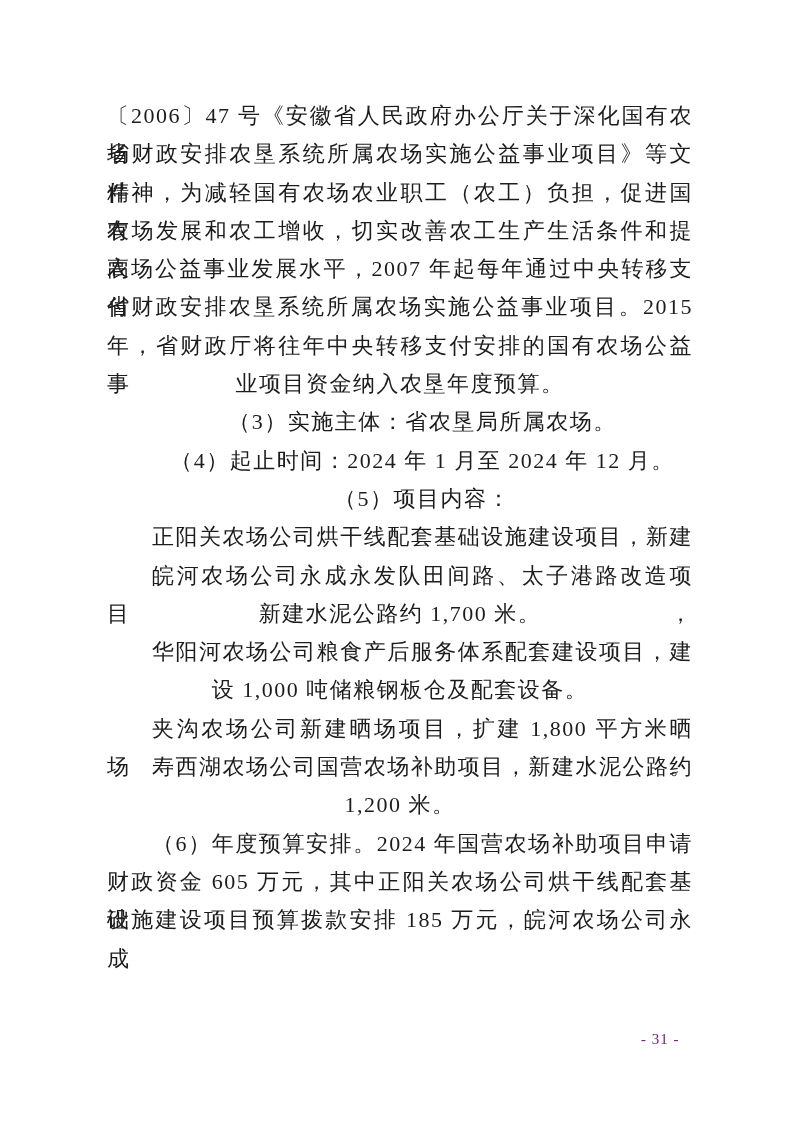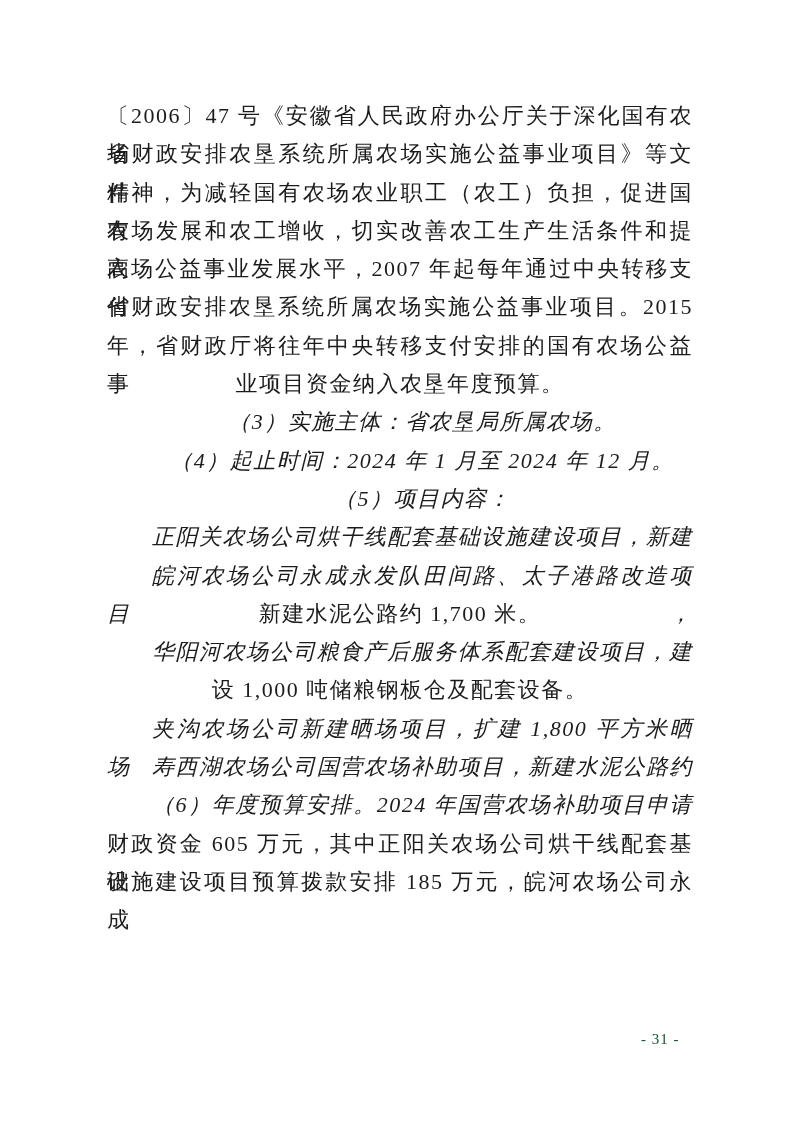--- a/index.html
+++ b/index.html
@@ -29,29 +29,28 @@
     letter-spacing: 1.5px;
     text-align: center;
     white-space: normal;
   }
   .j {
     text-align: justify;
     text-align-last: justify;
   }
   .ind {
     text-indent: 45px;
-    font-style: italic;
   }
   .footer {
     position: absolute;
     left: 641px;
     top: 1031px;
     font-size: 15px;
     letter-spacing: 1px;
-    color: #14532d;
+    color: #701a75;
   }
 </style>
 </head>
 <body>
 
 <div class="page">
   <div class="text-block">
 
     <div class="line j">〔2006〕47 号《安徽省人民政府办公厅关于深化国有农场</div>
     <div class="line j">省财政安排农垦系统所属农场实施公益事业项目》等文件</div>
@@ -72,20 +71,21 @@
 
     <div class="line ind j">皖河农场公司永成永发队田间路、太子港路改造项目，</div>
     <div class="line">新建水泥公路约 1,700 米。</div>
 
     <div class="line ind j">华阳河农场公司粮食产后服务体系配套建设项目，建</div>
     <div class="line">设 1,000 吨储粮钢板仓及配套设备。</div>
 
     <div class="line ind j">夹沟农场公司新建晒场项目，扩建 1,800 平方米晒场。</div>
 
     <div class="line ind j">寿西湖农场公司国营农场补助项目，新建水泥公路约</div>
+    <div class="line">1,200 米。</div>
 
     <div class="line ind j">（6）年度预算安排。2024 年国营农场补助项目申请</div>
     <div class="line j">财政资金 605 万元，其中正阳关农场公司烘干线配套基础</div>
     <div class="line j">设施建设项目预算拨款安排 185 万元，皖河农场公司永成</div>
   </div>
 
   <div class="footer">- 31 -</div>
 </div>
 
 </body></html>

